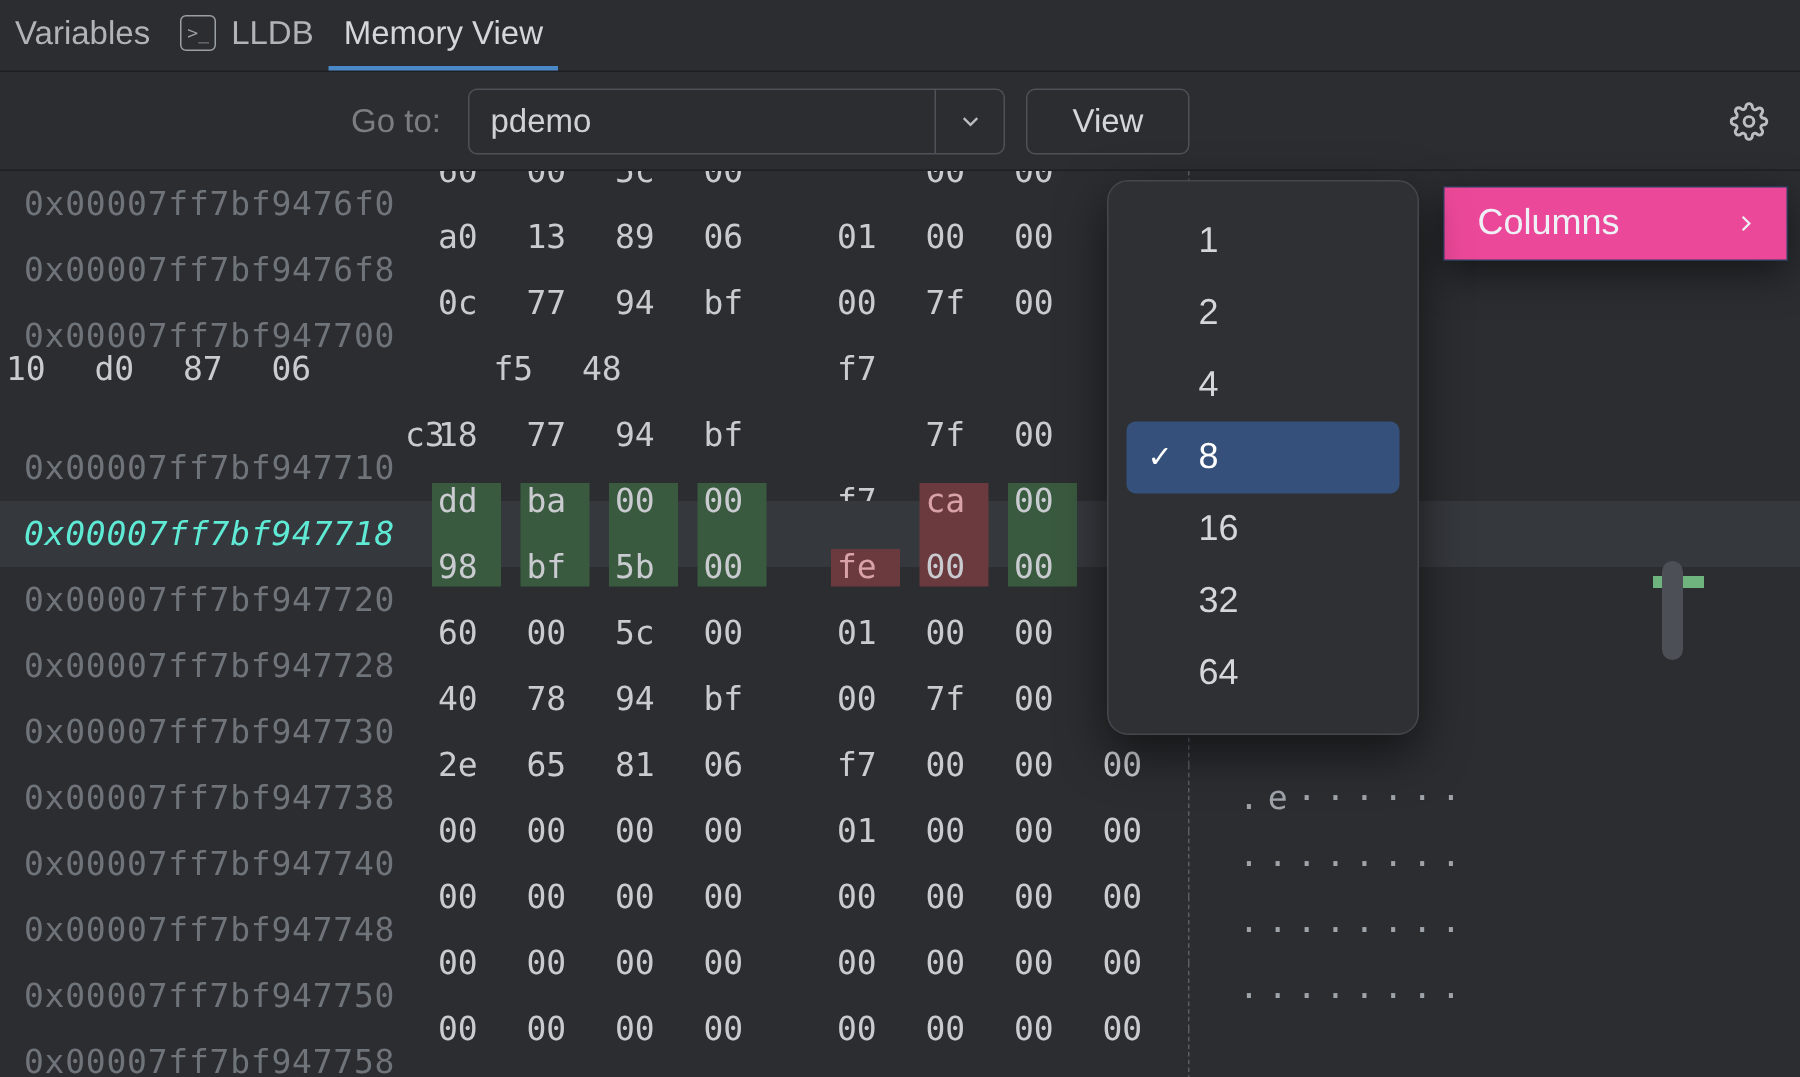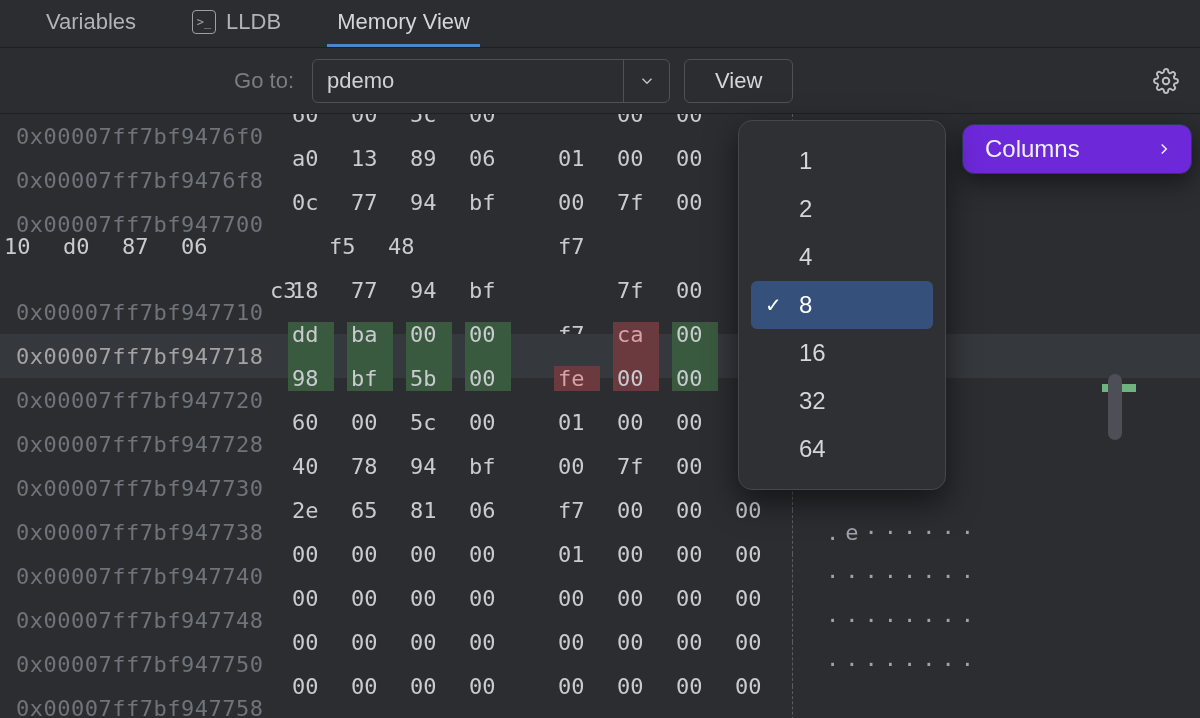--- a/index.html
+++ b/index.html
@@ -23,21 +23,20 @@
   .tab {
     display: flex;
     align-items: center;
     gap: 10px;
     padding: 0 10px;
     color: #b0b3b8;
     font-family: -apple-system, "Segoe UI", Arial, sans-serif;
     font-size: 22px;
     cursor: pointer;
     border-bottom: 3px solid transparent;
-    margin-left: 36px;
   }
   .tab.active {
     color: #d4d6d8;
     border-bottom: 3px solid #4a88c7;
   }
   .lldb-icon {
     display:inline-flex;
     align-items:center;
     justify-content:center;
     width:24px;height:24px;
@@ -117,21 +116,21 @@
     height:44px;
     position:relative;
   }
   .mem-row.selected { background:#35383d; }
   .addr {
     width: 288px;
     padding-left: 16px;
     color:#6f737a;
     letter-spacing: 0.5px;
   }
-  .mem-row.selected .addr { color:#a3a3a3; }
+  .mem-row.selected .addr { color:#5eead4;font-style:italic; }
   .hex {
     display:flex;
     gap: 13px;
     font-family: ui-monospace, Menlo, monospace;
     color:#c9cbd0;
   }
   .byte {
     width:46px;
     text-align:left;
     padding-left:4px;
@@ -175,23 +174,23 @@
     top: 270px;
     width: 34px;
     height: 8px;
     background:#6fb37f;
   }
   
   .columns-popup {
     position:absolute;
     top: 124px;
     right: 8px;
-    background:#6d28d9;
+    background:#ec4899;
     border:1px solid #2a3b59;
-    border-radius:12px;
+    border-radius:0;
     display:flex;
     align-items:center;
     justify-content:space-between;
     width: 230px;
     height:50px;
     padding: 0 18px 0 22px;
     color:#eef1f6;
     font-family: -apple-system, "Segoe UI", Arial, sans-serif;
     font-size:24px;
     box-shadow: 0 8px 26px rgba(0,0,0,0.5);

